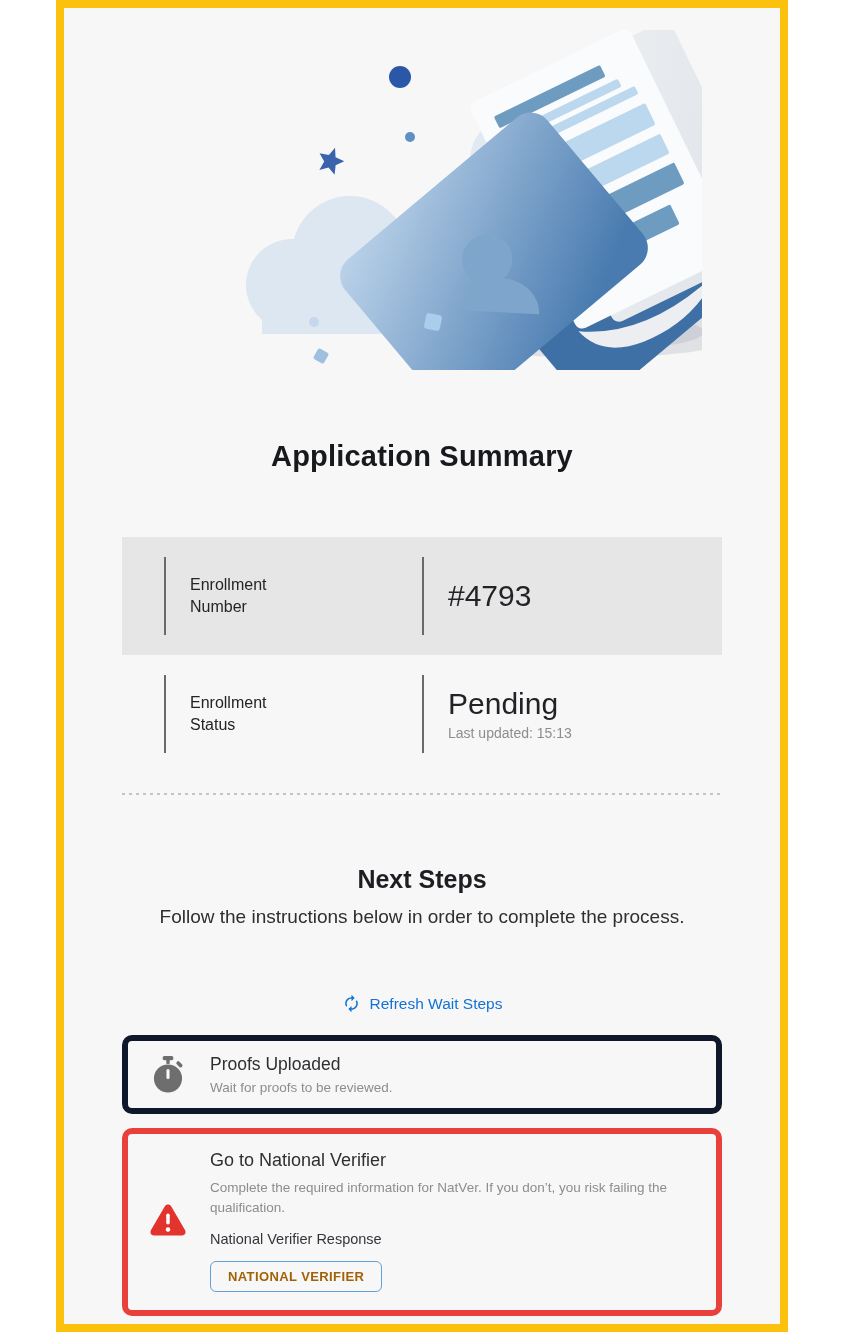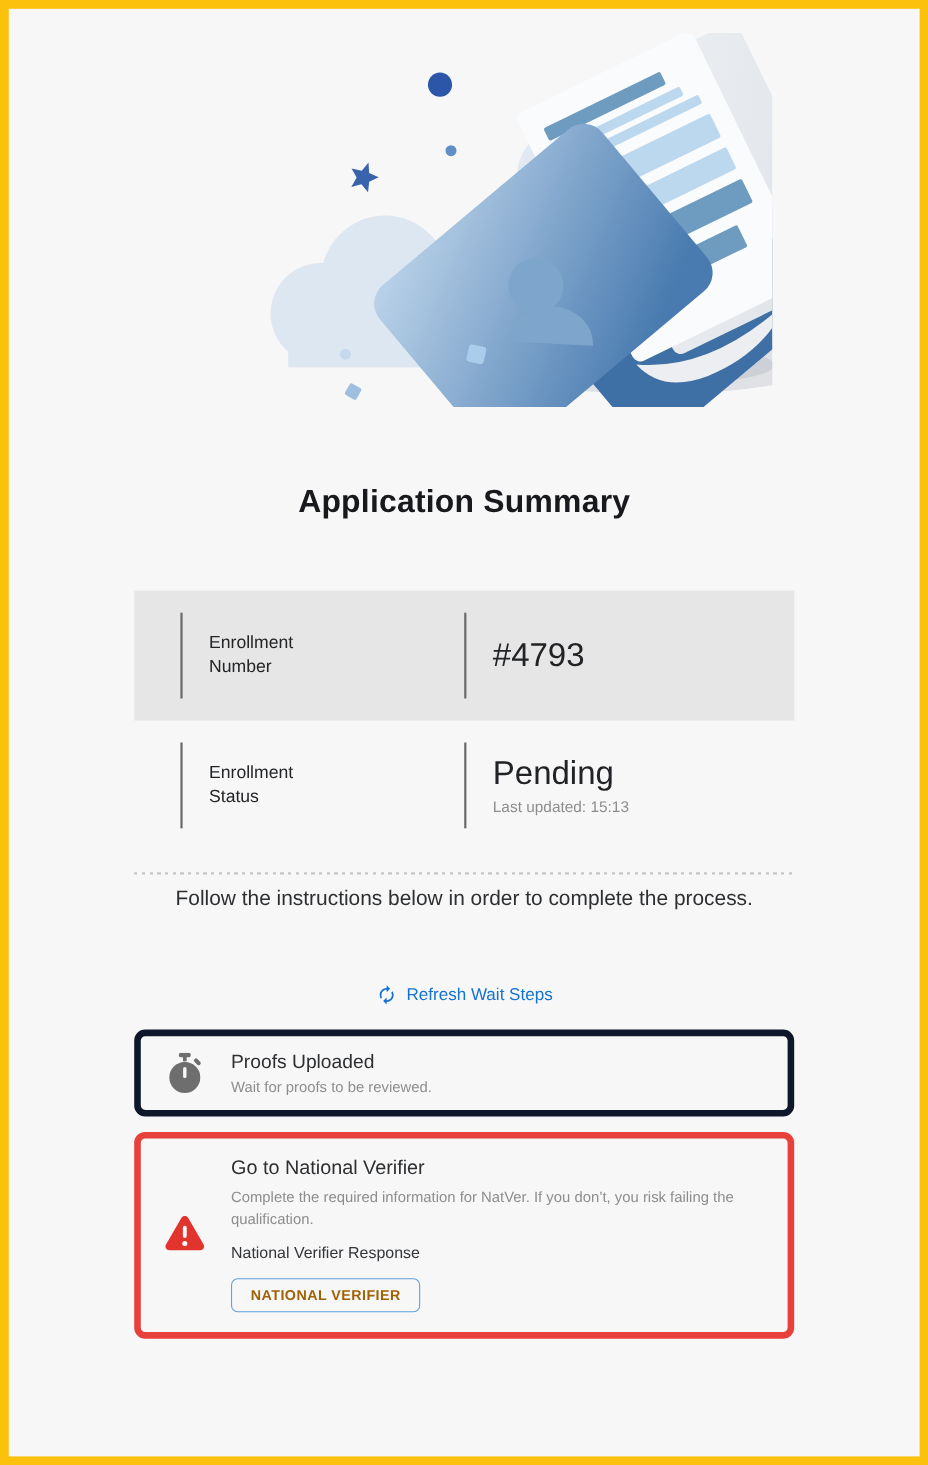--- a/index.html
+++ b/index.html
@@ -1,20 +1,20 @@
 <!DOCTYPE html>
 <html><head>
 <meta charset="utf-8">
 <style>
   * { margin:0; padding:0; box-sizing:border-box; }
   html,body { background:#ffffff; }
   body { font-family:"Liberation Sans", sans-serif; }
 
   .frame {
-    width:844px; height:1332px;
+    width:732px; height:1332px;
     border:8px solid #fcc10d;
     background:#f7f7f8;
     overflow:hidden;
     margin:0 auto;
   }
   .content { width:600px; margin:0 auto; }
 
   
   .hero { width:560px; height:340px; margin:22px auto 0; display:block; }
 
@@ -202,20 +202,21 @@
             <div class="value-text">Pending</div>
             <div class="value-note">Last updated: 15:13</div>
           </span>
         </div>
       </div>
 
     </div>
 
     <div class="dashed-divider"></div>
 
+    <h2 class="next-steps-title">Next Steps</h2>
     <p class="next-steps-sub">Follow the instructions below in order to complete the process.</p>
 
     <div class="refresh-row">
       <svg viewBox="0 0 24 24">
         <path fill="#1372d3" d="M12 6v3l4-4-4-4v3c-4.42 0-8 3.58-8 8 0 1.57.46 3.03 1.24 4.26L6.7 14.8c-.45-.83-.7-1.79-.7-2.8 0-3.31 2.69-6 6-6zm6.76 1.74L17.3 9.2c.44.84.7 1.79.7 2.8 0 3.31-2.69 6-6 6v-3l-4 4 4 4v-3c4.42 0 8-3.58 8-8 0-1.57-.46-3.03-1.24-4.26z"></path>
       </svg>
       <span class="refresh-label">Refresh Wait Steps</span>
     </div>
 
     <div class="step-card">

